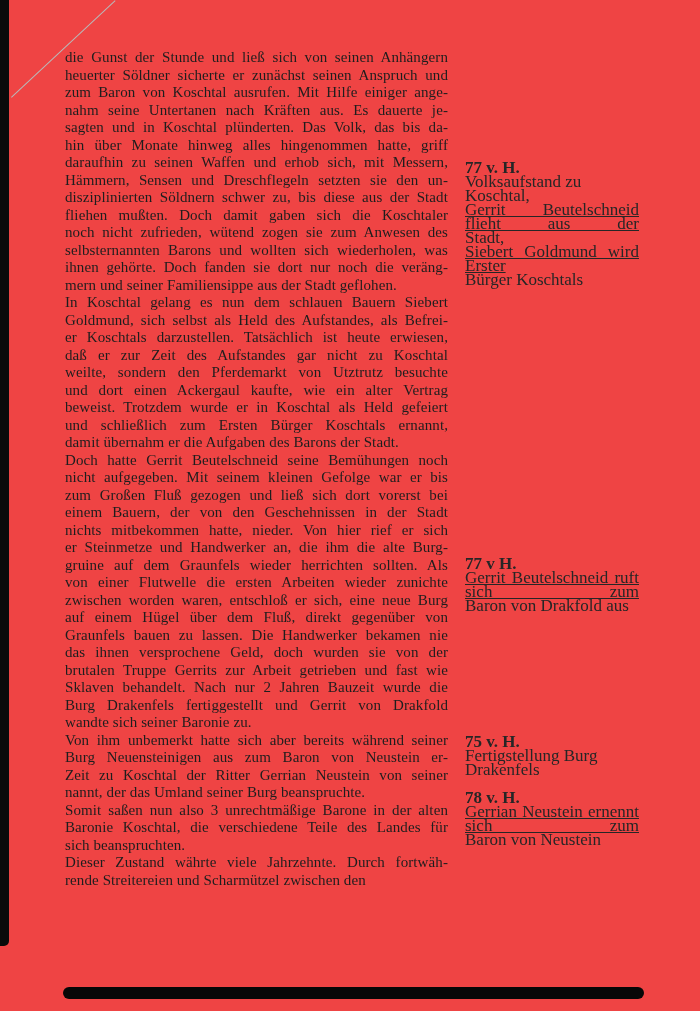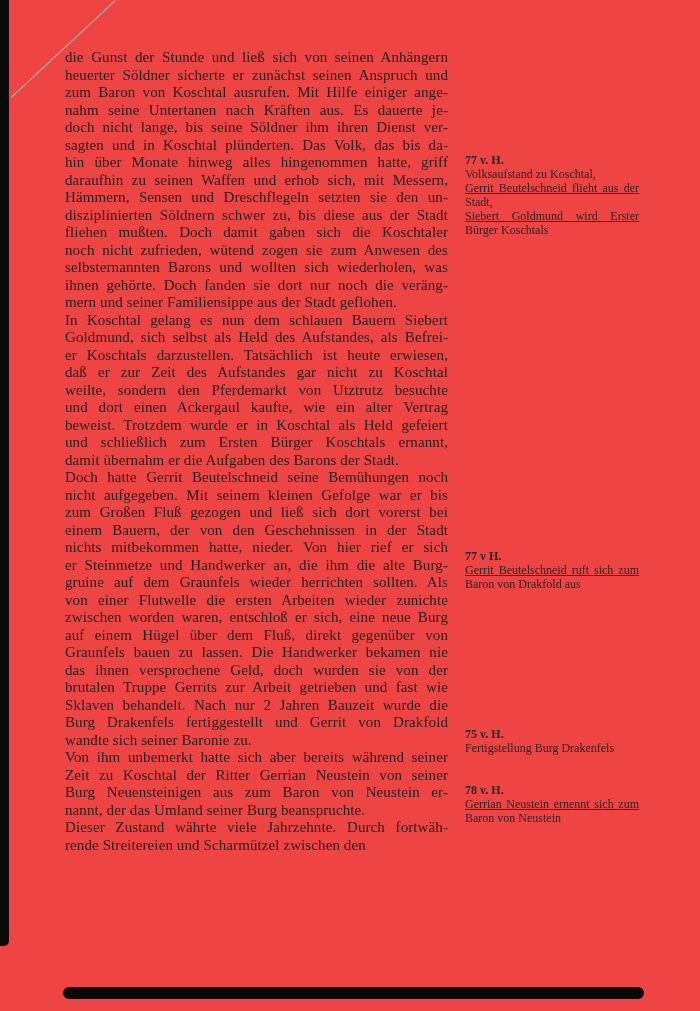--- a/index.html
+++ b/index.html
@@ -32,38 +32,37 @@
   }
   .text-line{white-space:nowrap;overflow:visible;}
   .text-line.j{
     white-space:normal;
     text-align:justify;
     text-align-last:justify;
   }
   
   .margin-note{
     position:absolute;left:465px;width:174px;
-    font-size:12px;line-height:14px;color:#262626;
+    font-size:17px;line-height:14px;color:#262626;margin-top:8px;
   }
   .note-date{font-weight:bold;}
   .note-line.j{text-align:justify;text-align-last:justify;text-decoration:underline;}
 </style>
 </head>
 <body>
 
 <div class="page">
   <div class="left-strip"></div>
   <div class="diag-line"></div>
   <div class="body-text">
       <div class="paragraph">
         <div class="text-line j">die Gunst der Stunde und ließ sich von seinen Anhängern</div>
         <div class="text-line j">heuerter Söldner sicherte er zunächst seinen Anspruch und</div>
         <div class="text-line j">zum Baron von Koschtal ausrufen. Mit Hilfe einiger ange-</div>
         <div class="text-line j">nahm seine Untertanen nach Kräften aus. Es dauerte je-</div>
-        <div class="text-line j">doch nicht lange, bis seine Söldner ihm ihren Dienst ver-</div>
         <div class="text-line j">sagten und in Koschtal plünderten. Das Volk, das bis da-</div>
         <div class="text-line j">hin über Monate hinweg alles hingenommen hatte, griff</div>
         <div class="text-line j">daraufhin zu seinen Waffen und erhob sich, mit Messern,</div>
         <div class="text-line j">Hämmern, Sensen und Dreschflegeln setzten sie den un-</div>
         <div class="text-line j">disziplinierten Söldnern schwer zu, bis diese aus der Stadt</div>
         <div class="text-line j">fliehen mußten. Doch damit gaben sich die Koschtaler</div>
         <div class="text-line j">noch nicht zufrieden, wütend zogen sie zum Anwesen des</div>
         <div class="text-line j">selbsternannten Barons und wollten sich wiederholen, was</div>
         <div class="text-line j">ihnen gehörte. Doch fanden sie dort nur noch die veräng-</div>
         <div class="text-line">mern und seiner Familiensippe aus der Stadt geflohen.</div>
@@ -92,23 +91,28 @@
         <div class="text-line j">auf einem Hügel über dem Fluß, direkt gegenüber von</div>
         <div class="text-line j">Graunfels bauen zu lassen. Die Handwerker bekamen nie</div>
         <div class="text-line j">das ihnen versprochene Geld, doch wurden sie von der</div>
         <div class="text-line j">brutalen Truppe Gerrits zur Arbeit getrieben und fast wie</div>
         <div class="text-line j">Sklaven behandelt. Nach nur 2 Jahren Bauzeit wurde die</div>
         <div class="text-line j">Burg Drakenfels fertiggestellt und Gerrit von Drakfold</div>
         <div class="text-line">wandte sich seiner Baronie zu.</div>
       </div>
       <div class="paragraph">
         <div class="text-line j">Von ihm unbemerkt hatte sich aber bereits während seiner</div>
+        <div class="text-line j">Burg Neuensteinigen aus zum Baron von Neustein er-</div>
         <div class="text-line j">Zeit zu Koschtal der Ritter Gerrian Neustein von seiner</div>
-        <div class="text-line j">Burg Neuensteinigen aus zum Baron von Neustein er-</div>
         <div class="text-line">nannt, der das Umland seiner Burg beanspruchte.</div>
+      </div>
+      <div class="paragraph">
+        <div class="text-line j">Somit saßen nun also 3 unrechtmäßige Barone in der alten</div>
+        <div class="text-line j">Baronie Koschtal, die verschiedene Teile des Landes für</div>
+        <div class="text-line">sich beanspruchten.</div>
       </div>
       <div class="paragraph">
         <div class="text-line j">Dieser Zustand währte viele Jahrzehnte. Durch fortwäh-</div>
         <div class="text-line">rende Streitereien und Scharmützel zwischen den</div>
       </div>
     </div>
   <div>
       <div class="margin-note" style="top: 153px;">
         <div class="note-date">77 v. H.</div>
         <div class="note-line">Volksaufstand zu Koschtal,</div>

